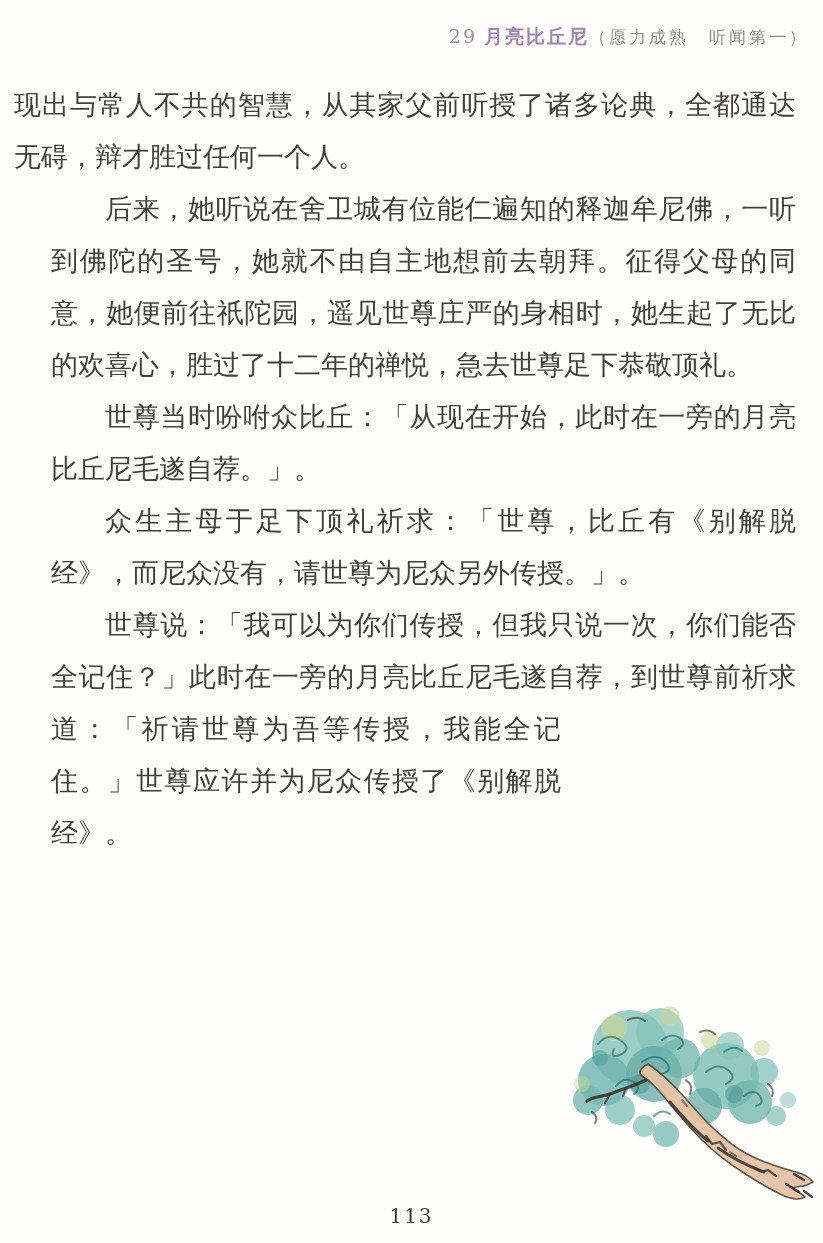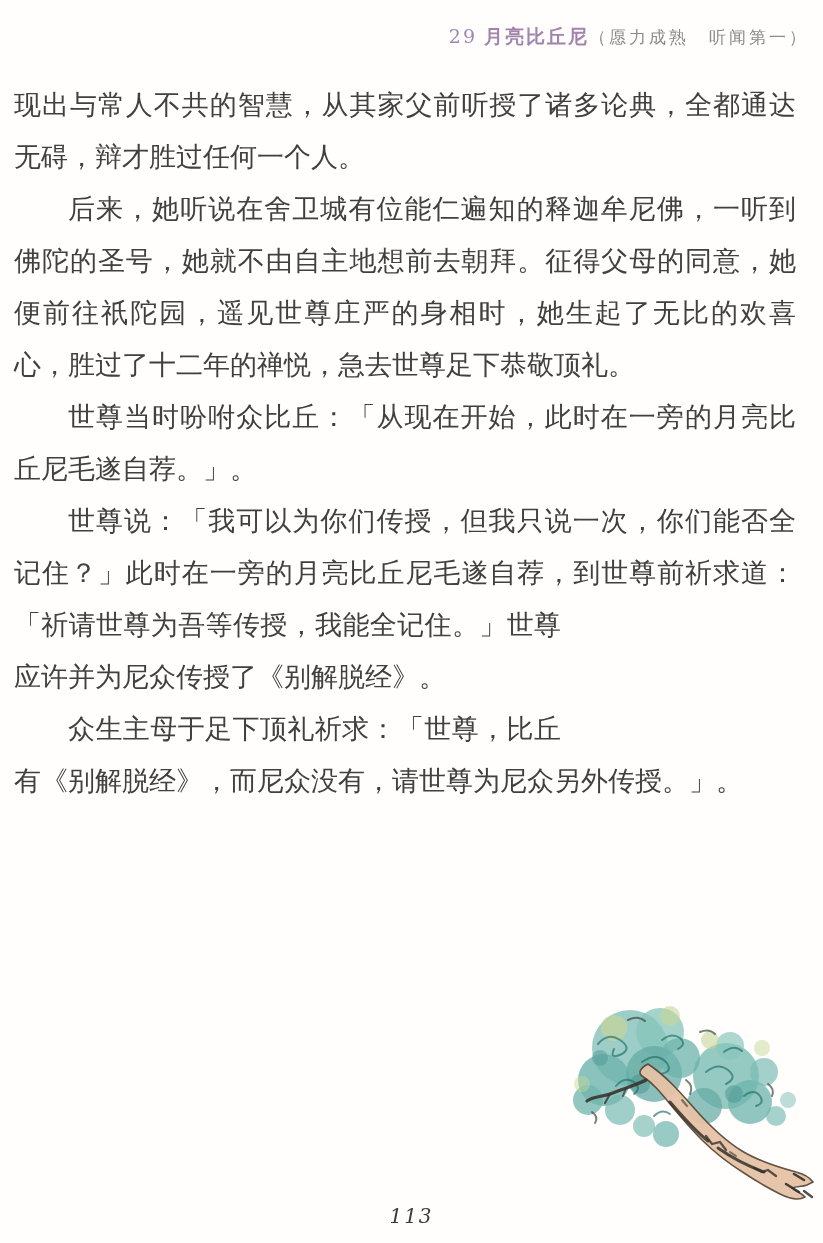--- a/index.html
+++ b/index.html
@@ -25,56 +25,55 @@
     color:#8b8b8b; font-size:17px; letter-spacing:3px;
   }
   
   .body-text {
     position:absolute; left:14px; right:27px; top:79px;
     color:#41403e;
     font-size:27px; line-height:52px;
     text-align:justify;
   }
   .para { margin:0; }
-  .para.indent { text-indent:2em; }
+  .para.indent { text-indent:2em;margin-left:37px; }
   .wrap-spacer {
     float:right;
     width:235px; height:212px;
     shape-outside:inset(106px 0 0 0);
   }
   
   .illustration {
     position:absolute; left:558px; top:988px;
     width:265px; height:255px;
     pointer-events:none;
   }
   
   .page-number {
     position:absolute; bottom:15px; left:0; width:100%;
     text-align:center;
     color:#3a3a3a; font-size:20px; letter-spacing:2px;
     font-family:"DejaVu Serif", serif;
-    font-style:italic;
   }
 </style>
 </head>
 <body>
 
 <div class="page">
 
   <div class="page-header">
     <span class="chapter-number">29</span><span class="chapter-title">月亮比丘尼</span><span class="chapter-subtitle">（愿力成熟　听闻第一）</span>
   </div>
 
   <div class="body-text">
     <p class="para"><span>现出与常人不共的智慧，从其家父前听授了诸多论典，全都通达无碍，辩才胜过任何一个人。</span></p>
     <p class="para indent"><span>后来，她听说在舍卫城有位能仁遍知的释迦牟尼佛，一听到佛陀的圣号，她就不由自主地想前去朝拜。征得父母的同意，她便前往祇陀园，遥见世尊庄严的身相时，她生起了无比的欢喜心，胜过了十二年的禅悦，急去世尊足下恭敬顶礼。</span></p>
     <p class="para indent"><span>世尊当时吩咐众比丘：「从现在开始，此时在一旁的月亮比丘尼毛遂自荐。」。</span></p>
+    <p class="para indent"><span>众生主母于足下顶礼祈求：「世尊，比丘有《别解脱经》，而尼众没有，请世尊为尼众另外传授。」。</span></p>
     <p class="para indent"><span class="wrap-spacer"></span><span>世尊说：「我可以为你们传授，但我只说一次，你们能否全记住？」此时在一旁的月亮比丘尼毛遂自荐，到世尊前祈求道：「祈请世尊为吾等传授，我能全记住。」世尊应许并为尼众传授了《别解脱经》。</span></p>
-    <p class="para indent"><span>众生主母于足下顶礼祈求：「世尊，比丘有《别解脱经》，而尼众没有，请世尊为尼众另外传授。」。</span></p>
   </div>
 
   <div class="illustration">
     <svg width="265" height="255" viewBox="0 0 265 255" xmlns="http://www.w3.org/2000/svg">
 
       <g opacity="0.88">
         <circle cx="72" cy="60" r="38" fill="#6ab4ab" opacity="0.75"></circle>
         <circle cx="46" cy="92" r="26" fill="#5aaba2" opacity="0.8"></circle>
         <circle cx="102" cy="44" r="24" fill="#74bcb0" opacity="0.75"></circle>
         <circle cx="96" cy="86" r="28" fill="#4f9f98" opacity="0.75"></circle>

